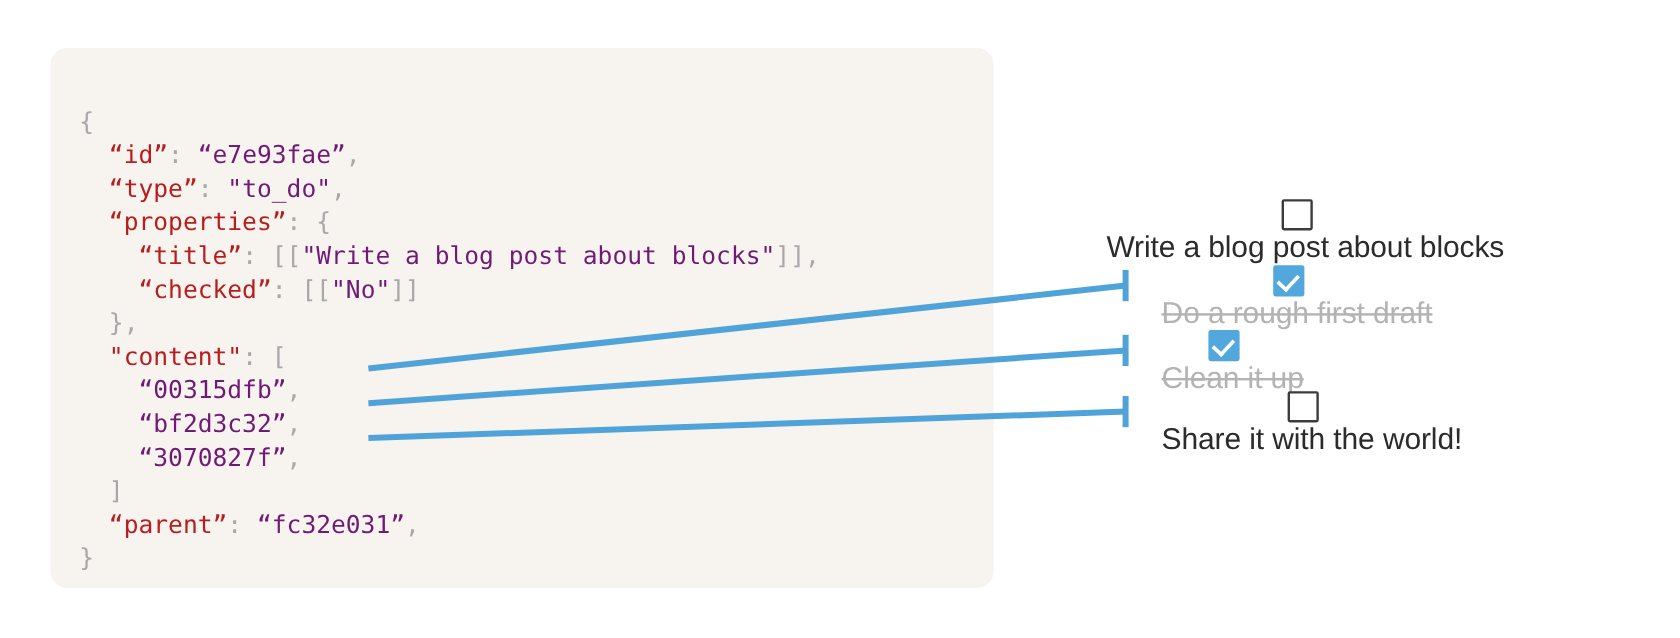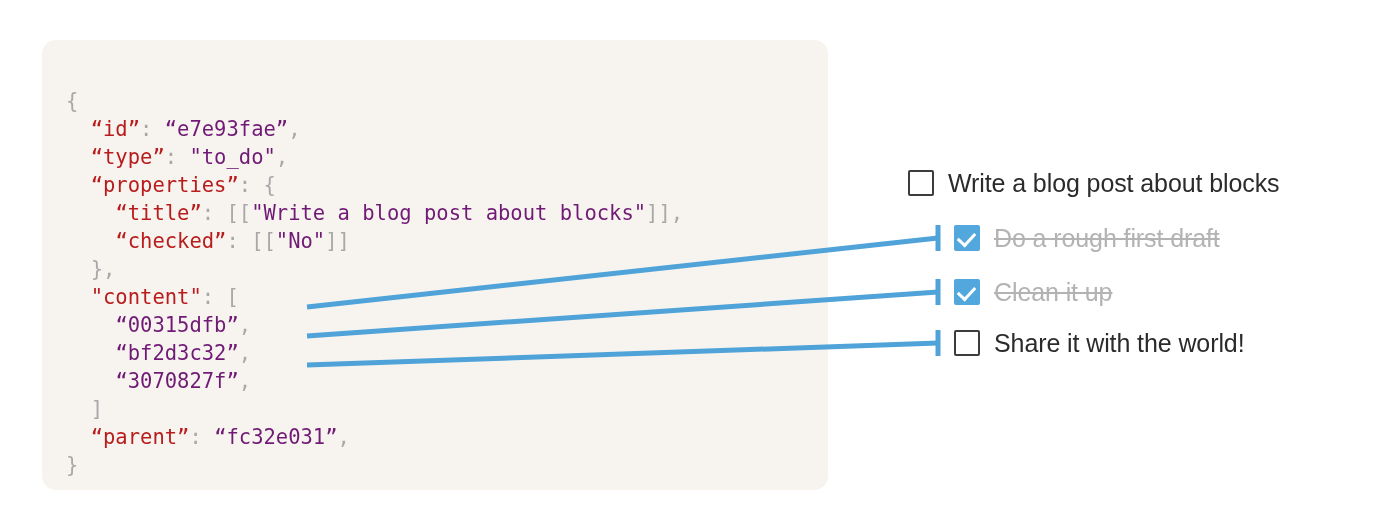--- a/index.html
+++ b/index.html
@@ -51,20 +51,21 @@
   #checklist {
     position: absolute;
     left: 908px; top: 166px;
     width: 470px;
   }
   .check-row {
     position: absolute;
     display: flex;
     align-items: center;
     height: 34px;
+    flex-direction: column;
   }
   .check-row.r0 { left: 0px;  top: 0px;   }
   .check-row.r1 { left: 46px; top: 55px; align-items: center;  }
   .check-row.r2 { left: 46px; top: 109px; }
   .check-row.r3 { left: 46px; top: 160px; text-align: center; }
 
   .cbox {
     width: 26px; height: 26px;
     flex: 0 0 26px;
     border-radius: 2px;

